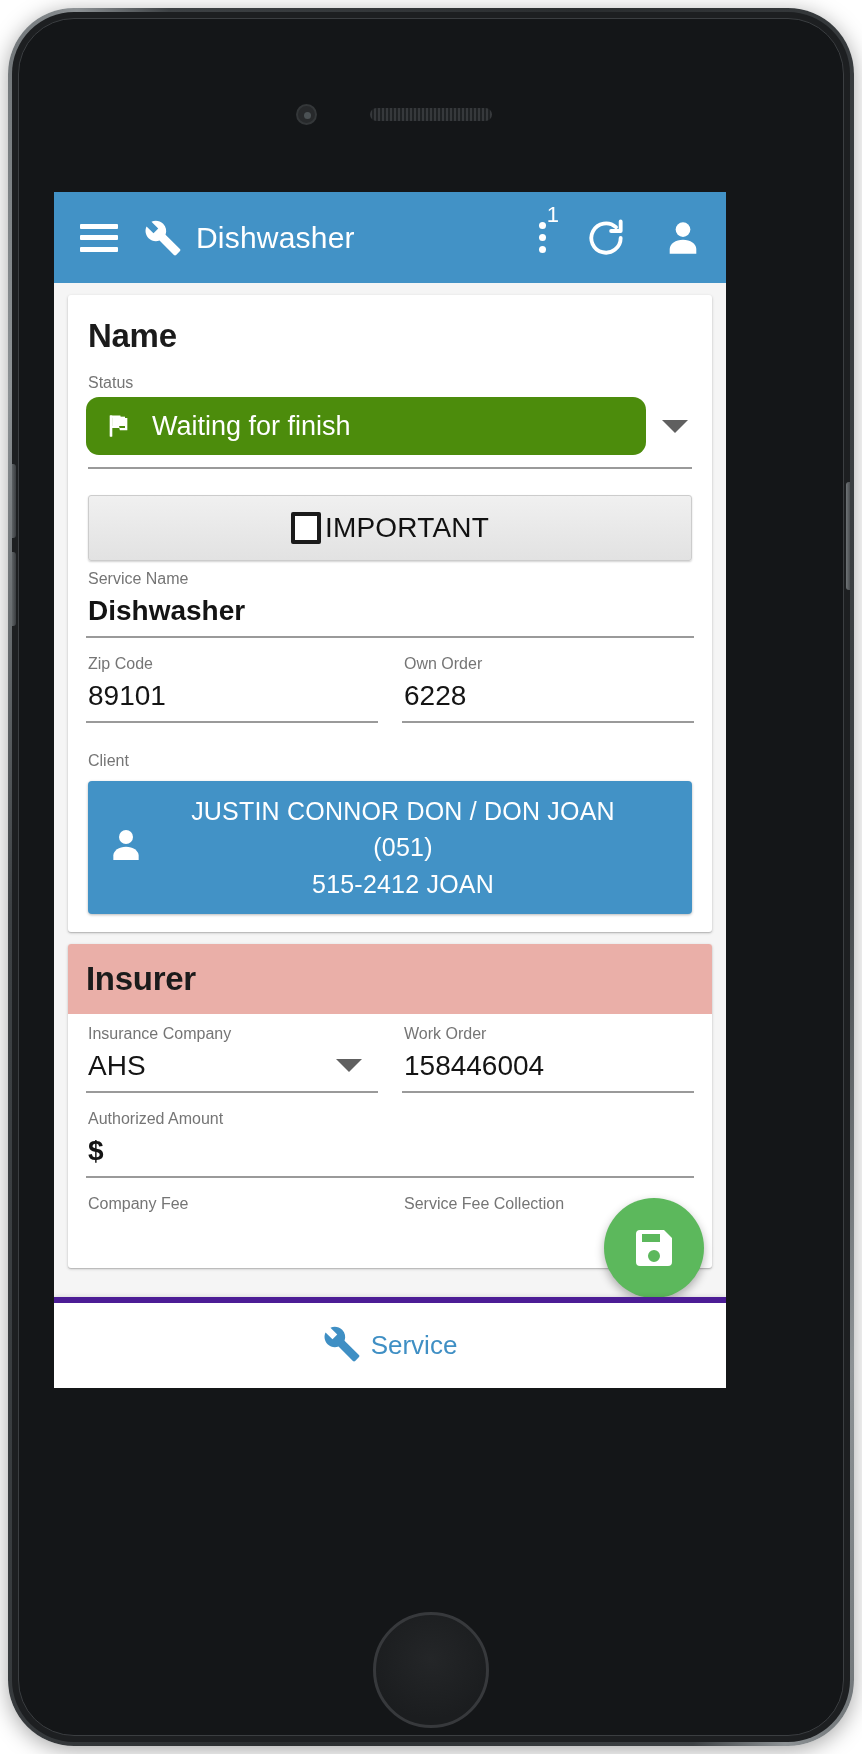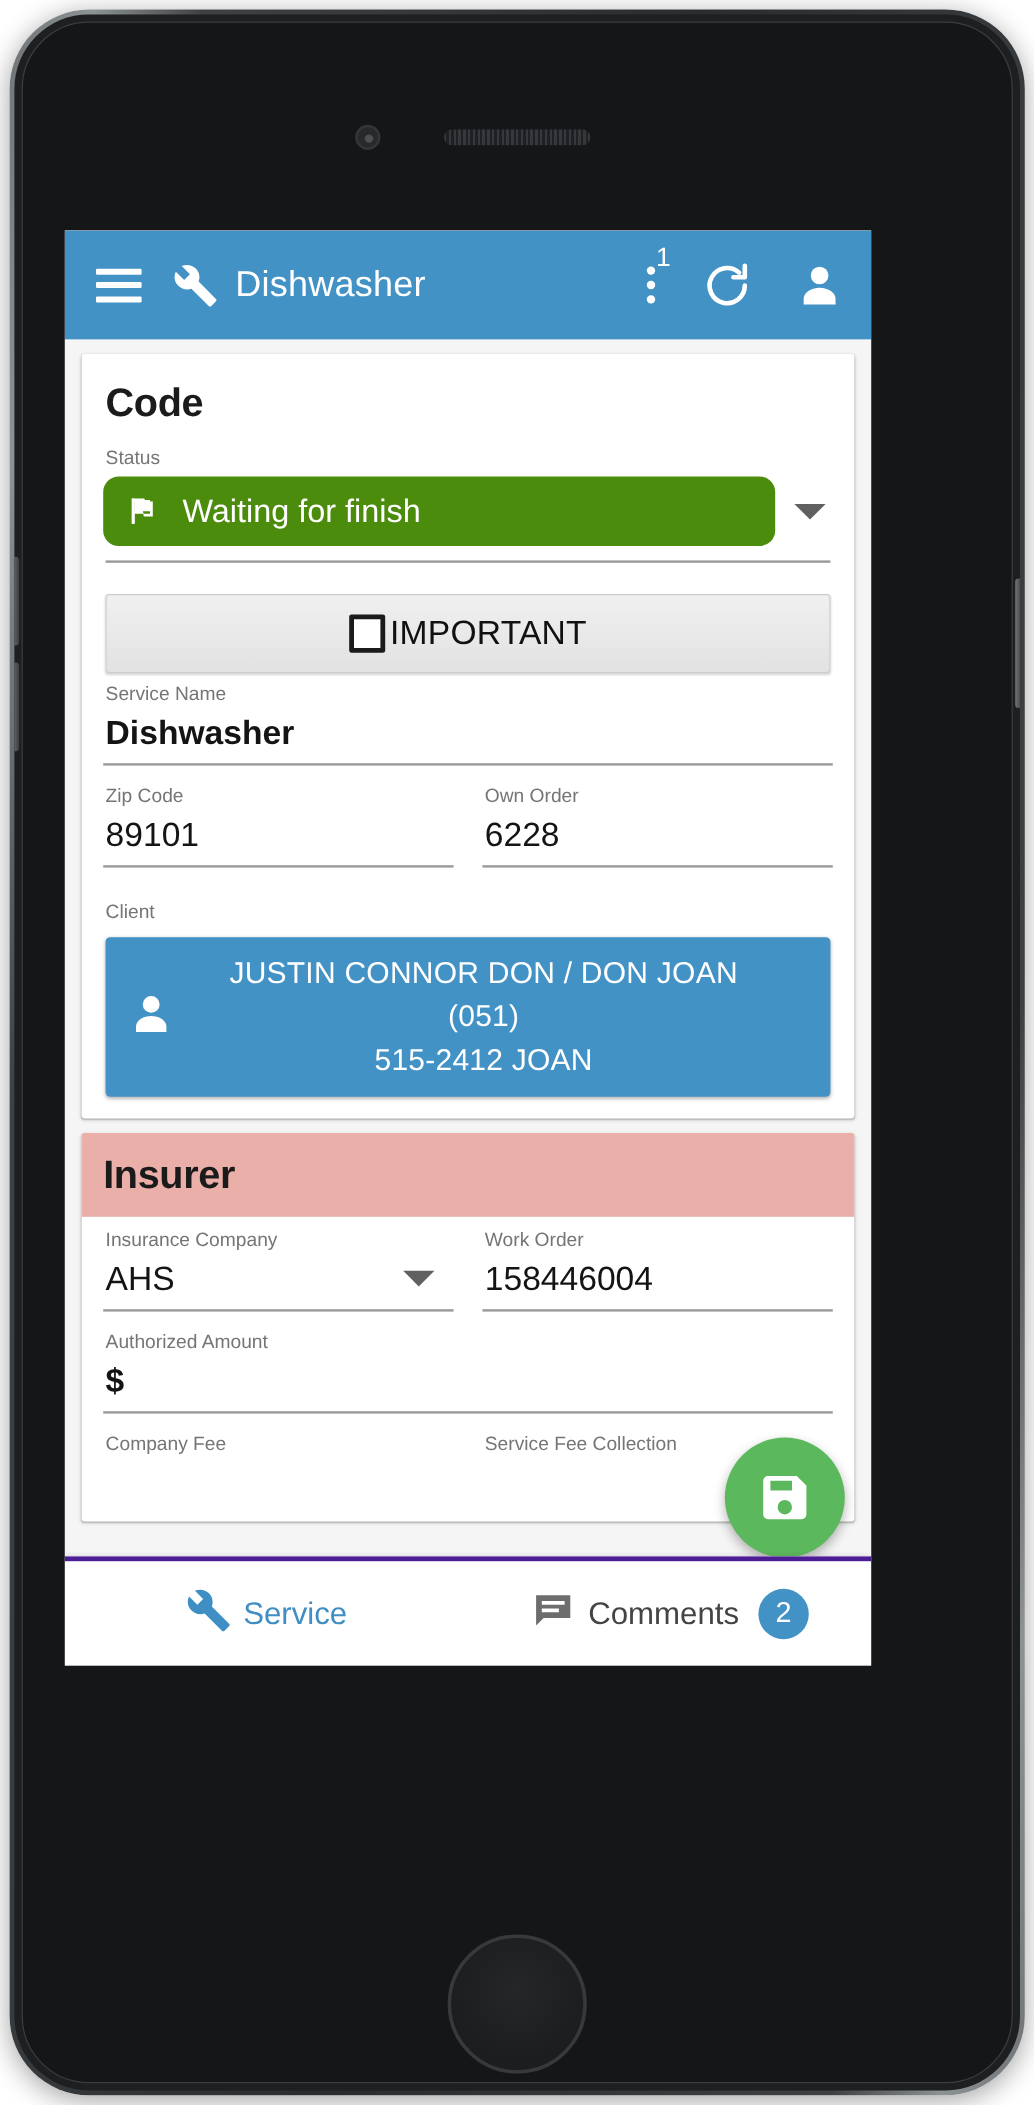--- a/index.html
+++ b/index.html
@@ -246,21 +246,21 @@
     display: flex; align-items:center; justify-content:center;
     cursor:pointer;
     z-index: 20;
   }
 
   
   .bottomnav {
     position:absolute; left:0; bottom:0;
     width: 100%; height: 91px;
     background:#fff;
-    border-top: 4px solid #4c1d95;
+    border-top: 6px solid #4c1d95;
     display:flex; align-items:center;
     box-shadow: 0 -1px 4px rgba(0,0,0,.10);
     z-index: 30;
   }
   .navitem {
     flex: 1 1 0;
     display:flex; align-items:center; justify-content:center;
     gap: 10px;
     position: relative;
     cursor: pointer;
@@ -326,21 +326,21 @@
               <path d="M12 13c-4.2 0-7.6 2.4-7.6 5.3V21h15.2v-2.7C19.6 15.4 16.2 13 12 13z"></path>
             </svg>
           </div>
         </div>
       </div>
 
       <div class="content">
 
         <div class="card">
           <div class="card-pad">
-            <div class="card-title">Code</div>
+            <div class="card-title">Name</div>
 
             <div class="field-label">Status</div>
             <div class="status-wrap">
               <div class="status-chip">
                 <span class="flag">
                   <svg width="28" height="30" viewBox="0 0 24 24" fill="#ffffff">
                     <path d="M5 3v18h2v-7.2h6.1l.5 1.9H20V5.1h-5.5L14 3H5zm2 2h5.6l.5 1.9H18v6.9h-4.6l-.5-1.9H7V5z"></path>
                     <rect x="5" y="3" width="2" height="18"></rect>
                     <path d="M7 4h11v8H7z"></path>
                   </svg>
@@ -438,26 +438,17 @@
 
       <div class="bottomnav">
         <div class="navitem active">
           <span>
             <svg width="38" height="38" viewBox="0 0 24 24" fill="#3f8fc4">
               <path d="M22.7 19l-9.1-9.1c.9-2.3.4-5-1.5-6.9-2-2-5-2.4-7.4-1.3L9 6 6 9 1.6 4.7C.4 7.1.9 10.1 2.9 12.1c1.9 1.9 4.6 2.4 6.9 1.5l9.1 9.1c.4.4 1 .4 1.4 0l2.3-2.3c.5-.4.5-1.1.1-1.4z"></path>
             </svg>
           </span>
           <span class="lbl">Service</span>
         </div>
-        <div class="navitem">
-          <span>
-            <svg width="38" height="38" viewBox="0 0 24 24" fill="#6d6d6d">
-              <path d="M3 4h18v12H7l-4 4V4zm3 3v2h12V7H6zm0 4v2h9v-2H6z"></path>
-            </svg>
-          </span>
-          <span class="lbl">Comments</span>
-          <span class="badge">2</span>
-        </div>
       </div>
 
     </div>
   </div>
 </div>
 
 </body></html>

